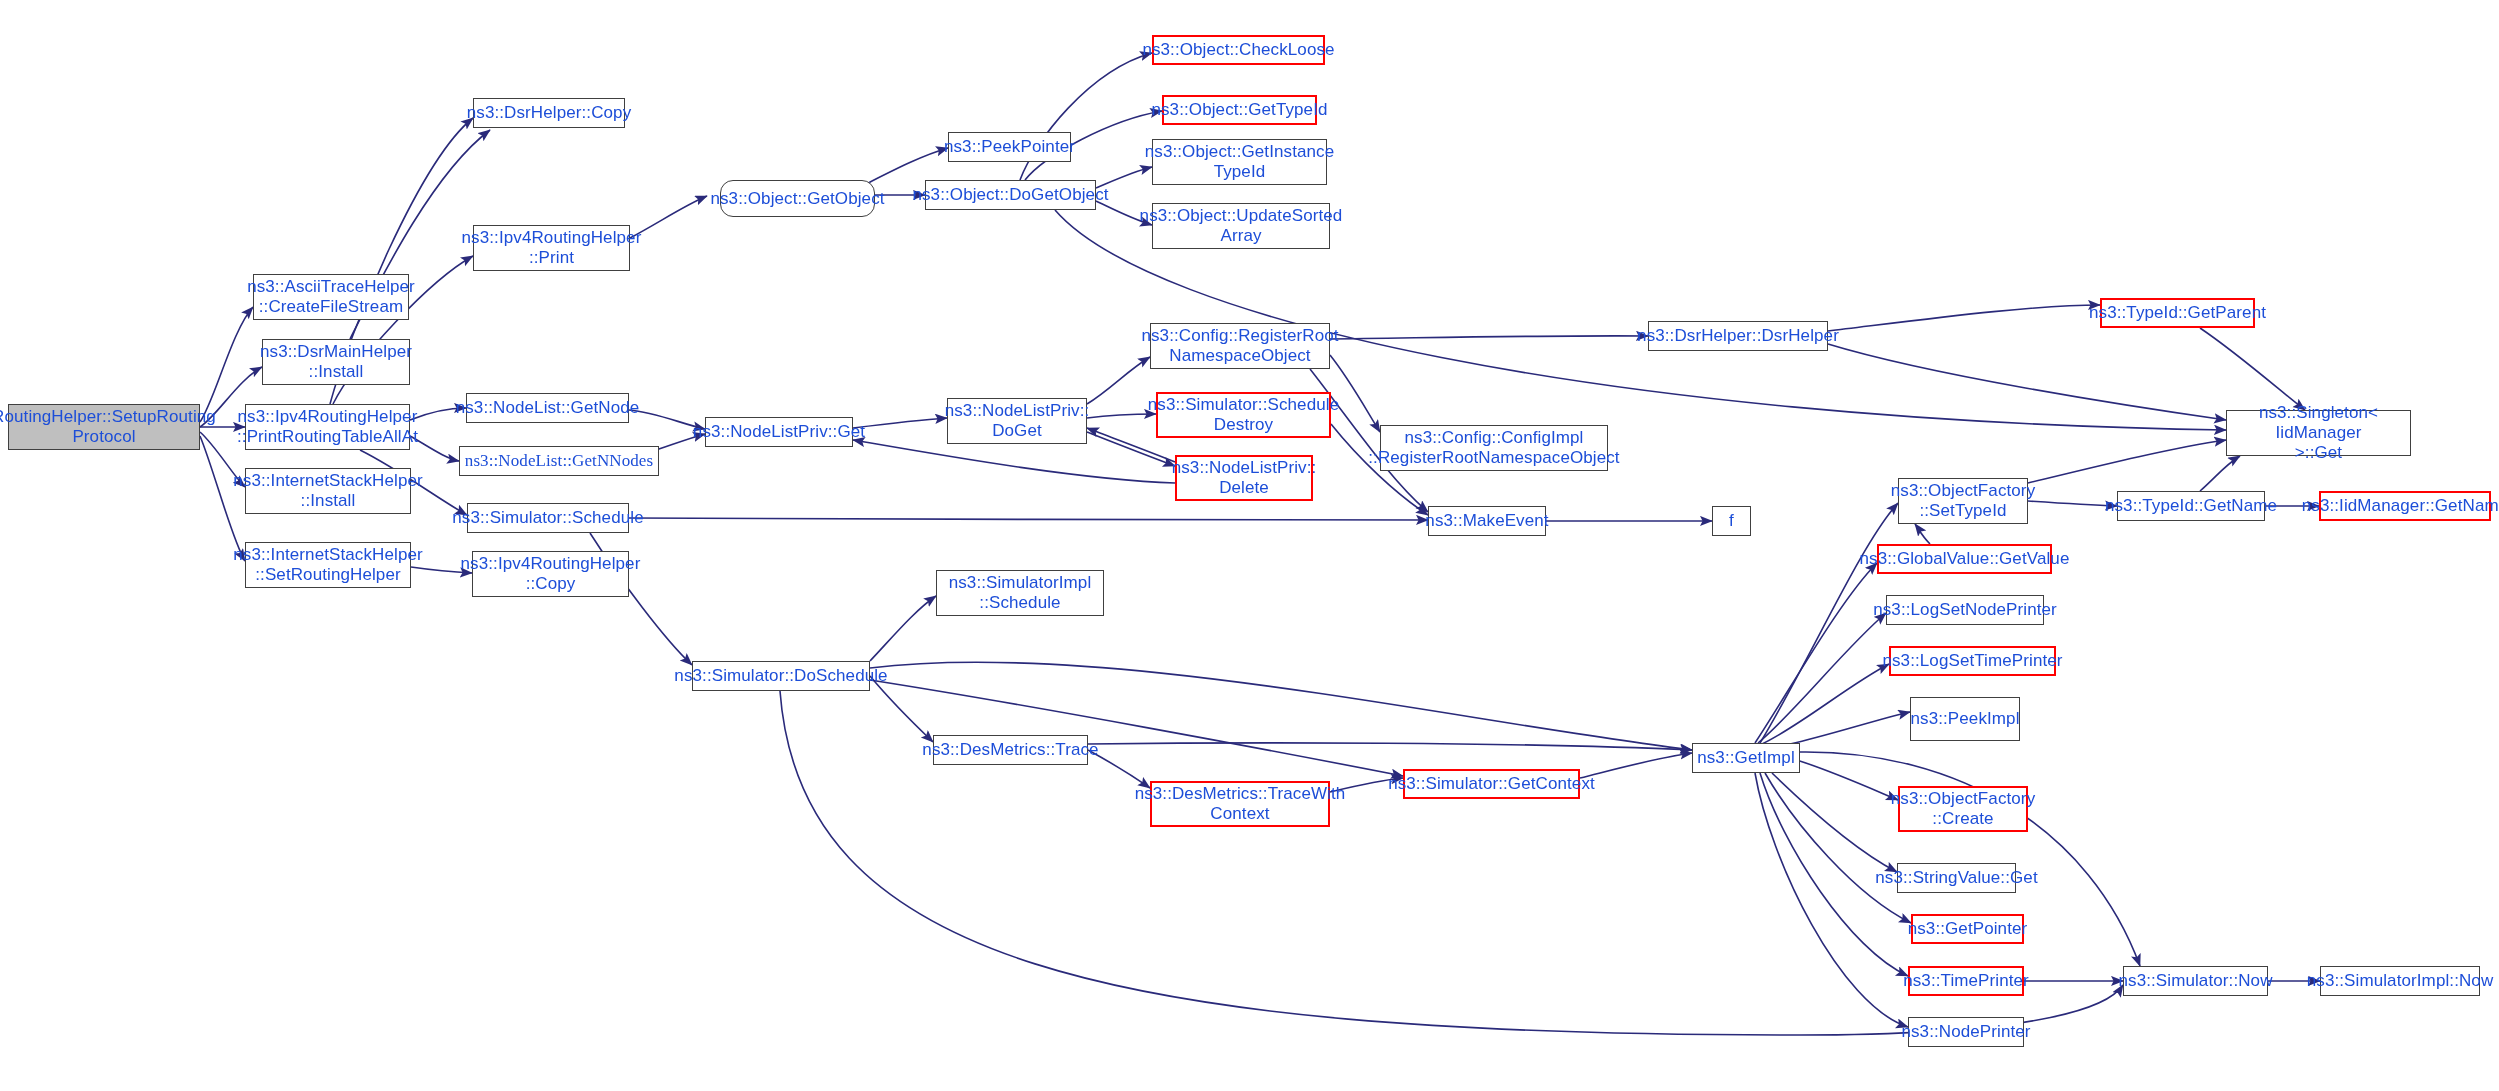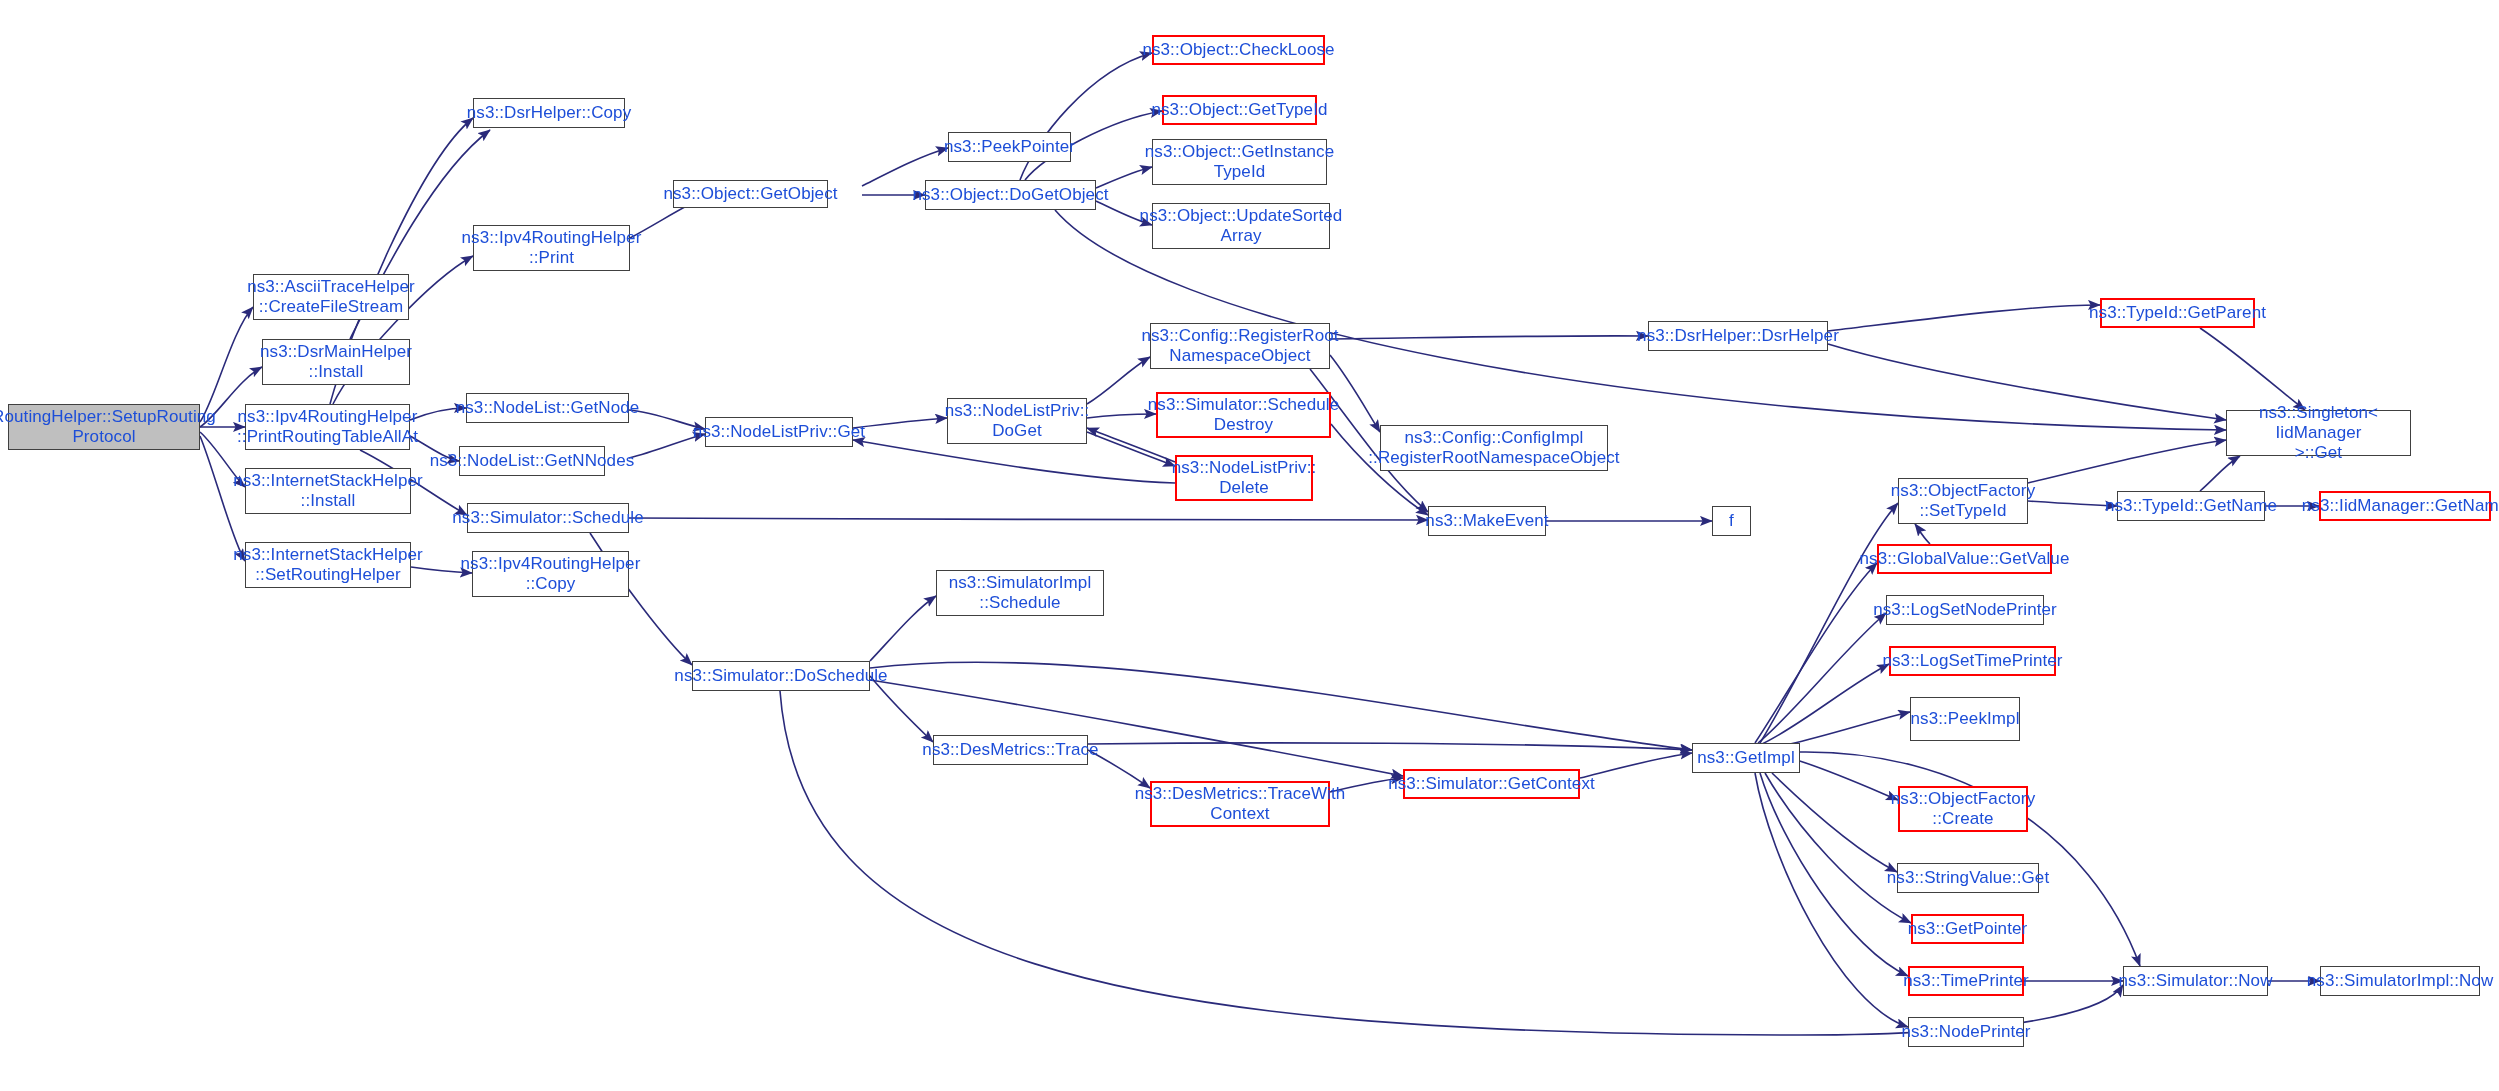--- a/index.html
+++ b/index.html
@@ -121,25 +121,25 @@
       <div class="node" style="left: 245px; top: 404px; width: 165px; height: 46px;">ns3::Ipv4RoutingHelper
 ::PrintRoutingTableAllAt</div>
       <div class="node" style="left: 245px; top: 468px; width: 166px; height: 46px;">ns3::InternetStackHelper
 ::Install</div>
       <div class="node" style="left: 245px; top: 542px; width: 166px; height: 46px;">ns3::InternetStackHelper
 ::SetRoutingHelper</div>
       <div class="node" style="left: 473px; top: 98px; width: 152px; height: 30px;">ns3::DsrHelper::Copy</div>
       <div class="node" style="left: 473px; top: 225px; width: 157px; height: 46px;">ns3::Ipv4RoutingHelper
 ::Print</div>
       <div class="node" style="left: 466px; top: 393px; width: 163px; height: 30px;">ns3::NodeList::GetNode</div>
-      <div class="node" style="left: 459px; top: 446px; width: 146px; height: 30px;">ns3::NodeList::GetNNodes</div>
+      <div class="node" style="left: 459px; top: 446px; width: 200px; height: 30px; font-family: Liberation Serif, serif;">ns3::NodeList::GetNNodes</div>
       <div class="node" style="left: 467px; top: 503px; width: 162px; height: 30px;">ns3::Simulator::Schedule</div>
       <div class="node" style="left: 472px; top: 551px; width: 157px; height: 46px;">ns3::Ipv4RoutingHelper
 ::Copy</div>
-      <div class="node" style="left: 673px; top: 180px; width: 155px; height: 28px;">ns3::Object::GetObject</div>
+      <div class="node" style="left: 720px; top: 180px; width: 155px; height: 37px; border-radius: 13px;">ns3::Object::GetObject</div>
       <div class="node" style="left: 705px; top: 417px; width: 148px; height: 30px;">ns3::NodeListPriv::Get</div>
       <div class="node" style="left: 692px; top: 661px; width: 178px; height: 30px;">ns3::Simulator::DoSchedule</div>
       <div class="node" style="left: 936px; top: 570px; width: 168px; height: 46px;">ns3::SimulatorImpl
 ::Schedule</div>
       <div class="node" style="left: 933px; top: 735px; width: 155px; height: 30px;">ns3::DesMetrics::Trace</div>
       <div class="node" style="left: 948px; top: 132px; width: 123px; height: 30px; text-align: center;">ns3::PeekPointer</div>
       <div class="node" style="left: 925px; top: 180px; width: 171px; height: 30px;">ns3::Object::DoGetObject</div>
       <div class="node red" style="left: 1152px; top: 35px; width: 173px; height: 30px;">ns3::Object::CheckLoose</div>
       <div class="node red" style="left: 1162px; top: 95px; width: 155px; height: 30px;">ns3::Object::GetTypeId</div>
       <div class="node" style="left: 1152px; top: 139px; width: 175px; height: 46px;">ns3::Object::GetInstance
@@ -169,20 +169,20 @@
       <div class="node" style="left: 1898px; top: 478px; width: 130px; height: 46px;">ns3::ObjectFactory
 ::SetTypeId</div>
       <div class="node" style="left: 2117px; top: 491px; width: 148px; height: 30px;">ns3::TypeId::GetName</div>
       <div class="node red" style="left: 2319px; top: 491px; width: 172px; height: 30px;">ns3::IidManager::GetName</div>
       <div class="node red" style="left: 1877px; top: 544px; width: 175px; height: 30px;">ns3::GlobalValue::GetValue</div>
       <div class="node" style="left: 1886px; top: 595px; width: 158px; height: 30px;">ns3::LogSetNodePrinter</div>
       <div class="node red" style="left: 1889px; top: 646px; width: 167px; height: 30px;">ns3::LogSetTimePrinter</div>
       <div class="node" style="left: 1910px; top: 697px; width: 110px; height: 44px;">ns3::PeekImpl</div>
       <div class="node red" style="left: 1898px; top: 786px; width: 130px; height: 46px;">ns3::ObjectFactory
 ::Create</div>
-      <div class="node" style="left: 1897px; top: 863px; width: 142px; height: 30px;">ns3::StringValue::Get</div>
+      <div class="node" style="left: 1897px; top: 863px; width: 119px; height: 30px;">ns3::StringValue::Get</div>
       <div class="node red" style="left: 1911px; top: 914px; width: 113px; height: 30px;">ns3::GetPointer</div>
       <div class="node red" style="left: 1908px; top: 966px; width: 116px; height: 30px;">ns3::TimePrinter</div>
       <div class="node" style="left: 2123px; top: 966px; width: 145px; height: 30px;">ns3::Simulator::Now</div>
       <div class="node" style="left: 2320px; top: 966px; width: 160px; height: 30px;">ns3::SimulatorImpl::Now</div>
       <div class="node" style="left: 1908px; top: 1017px; width: 116px; height: 30px;">ns3::NodePrinter</div>
     </div>
 </div>
 
 </body></html>

